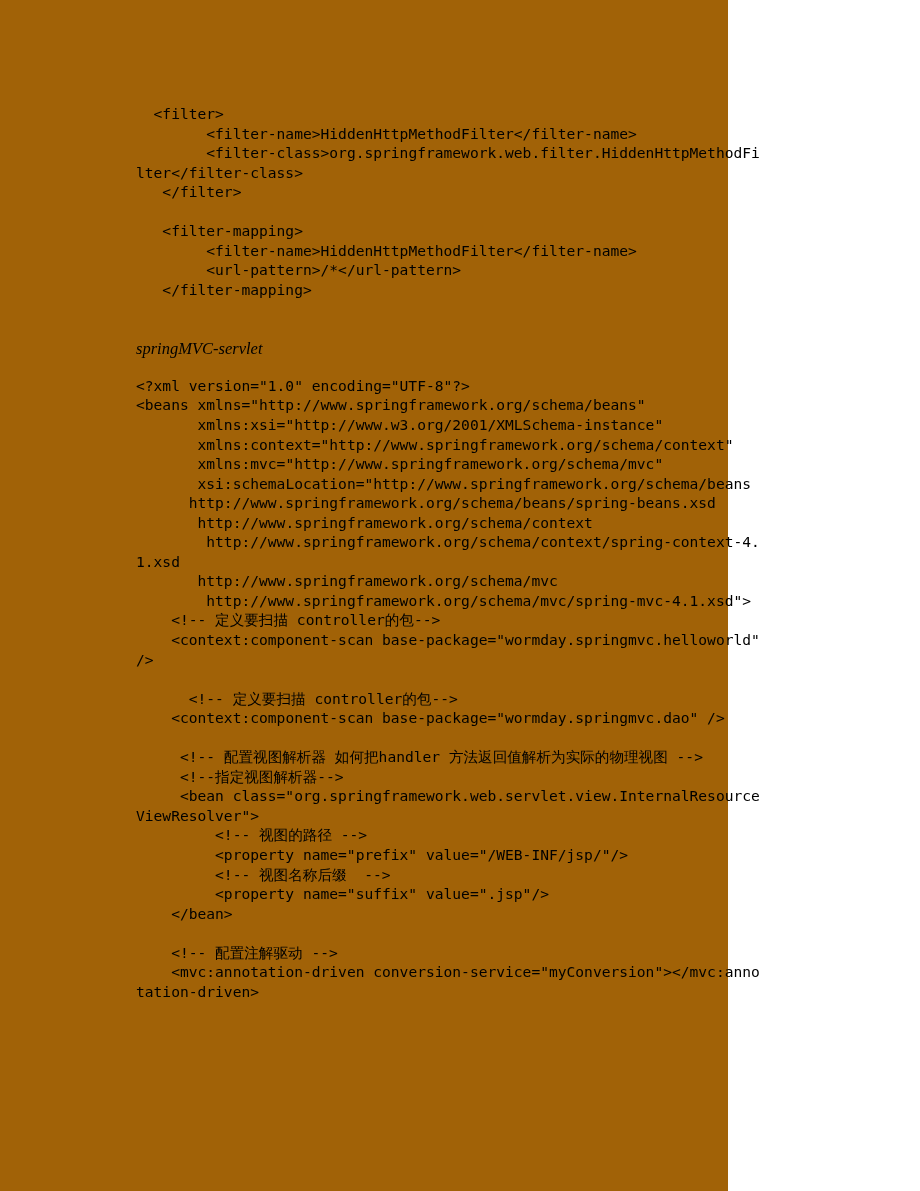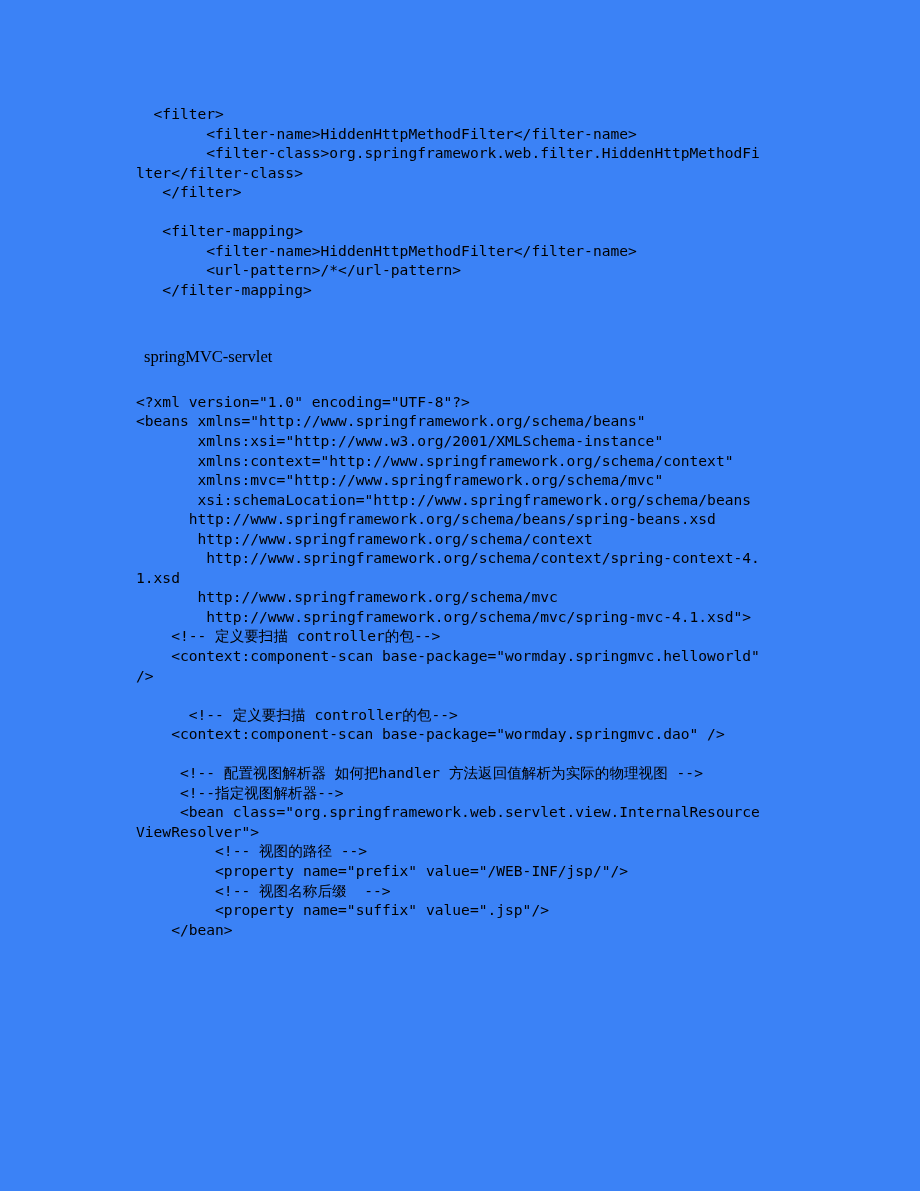--- a/index.html
+++ b/index.html
@@ -12,23 +12,23 @@
     height: 1191px;
     position: relative;
     font-family: "Liberation Serif", "DejaVu Serif", serif;
     color: #000000;
     overflow: hidden;
   }
   .page {
     position: absolute;
     left: 0;
     top: 0;
-    width: 920px;
+    width: 728px;
     height: 1191px;
-    background: #3b82f6;
+    background: #a16207;
   }
   .content {
     position: absolute;
     left: 136px;
     top: 104px;
     width: 630px;
   }
   .code-block {
     font-family: "DejaVu Sans Mono", "Liberation Mono", monospace;
     font-size: 14.6px;
@@ -39,23 +39,24 @@
     color: #000000;
     margin: 0;
     letter-spacing: 0px;
     text-align: left;
   }
   .heading {
     font-family: "Liberation Serif", "DejaVu Serif", serif;
     font-size: 16.5px;
     line-height: 20px;
     color: #000000;
-    margin: 8px;
+    margin: 0;
     font-weight: normal;
     white-space: pre;
+    font-style: italic;
   }
   .gap-sm { height: 19.5px; }
   .gap-heading-top { height: 20px; }
   .gap-heading-bot { height: 17px; }
 </style>
 </head>
 <body>
 
 <div class="page">
   <div class="content">
@@ -106,15 +107,17 @@
      &lt;!--指定视图解析器--&gt;
      &lt;bean class="org.springframework.web.servlet.view.InternalResourceViewResolver"&gt;
          &lt;!-- 视图的路径 --&gt;
          &lt;property name="prefix" value="/WEB-INF/jsp/"/&gt;
          &lt;!-- 视图名称后缀  --&gt;
          &lt;property name="suffix" value=".jsp"/&gt;
     &lt;/bean&gt;</pre>
 
     <div class="gap-sm"></div>
 
+    <pre class="code-block">    &lt;!-- 配置注解驱动 --&gt;
+    &lt;mvc:annotation-driven conversion-service="myConversion"&gt;&lt;/mvc:annotation-driven&gt;</pre>
 
   </div>
 </div>
 
 </body></html>

